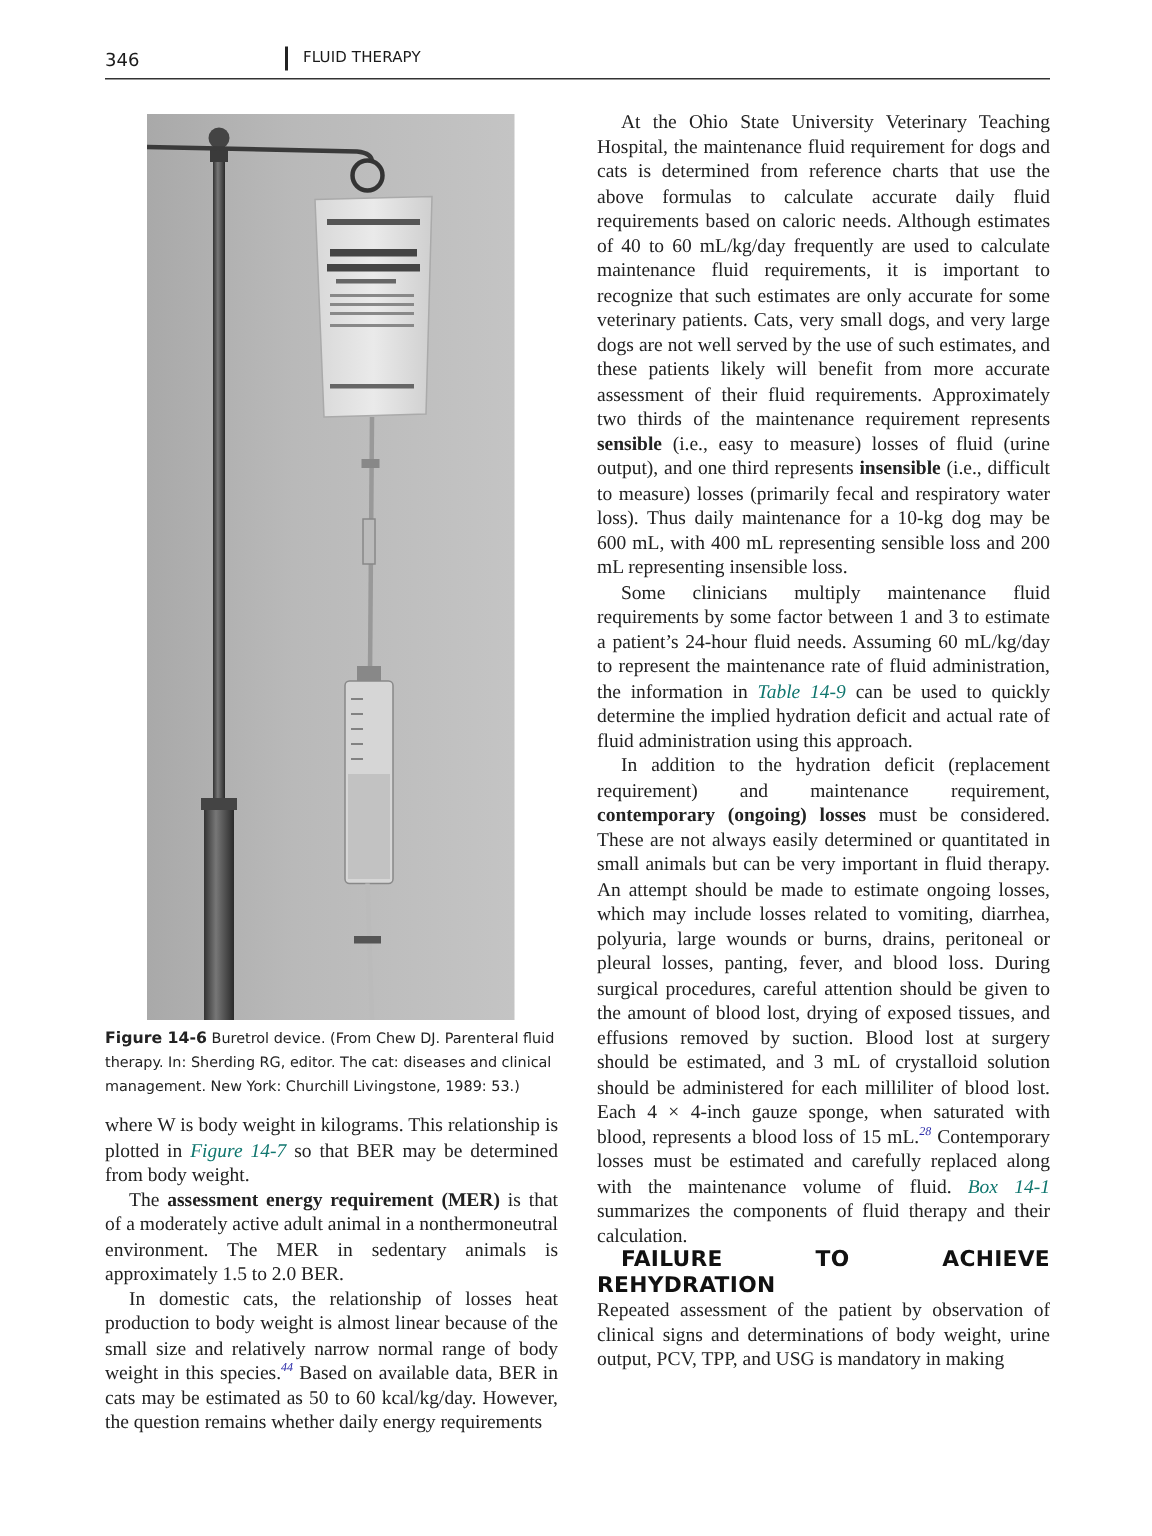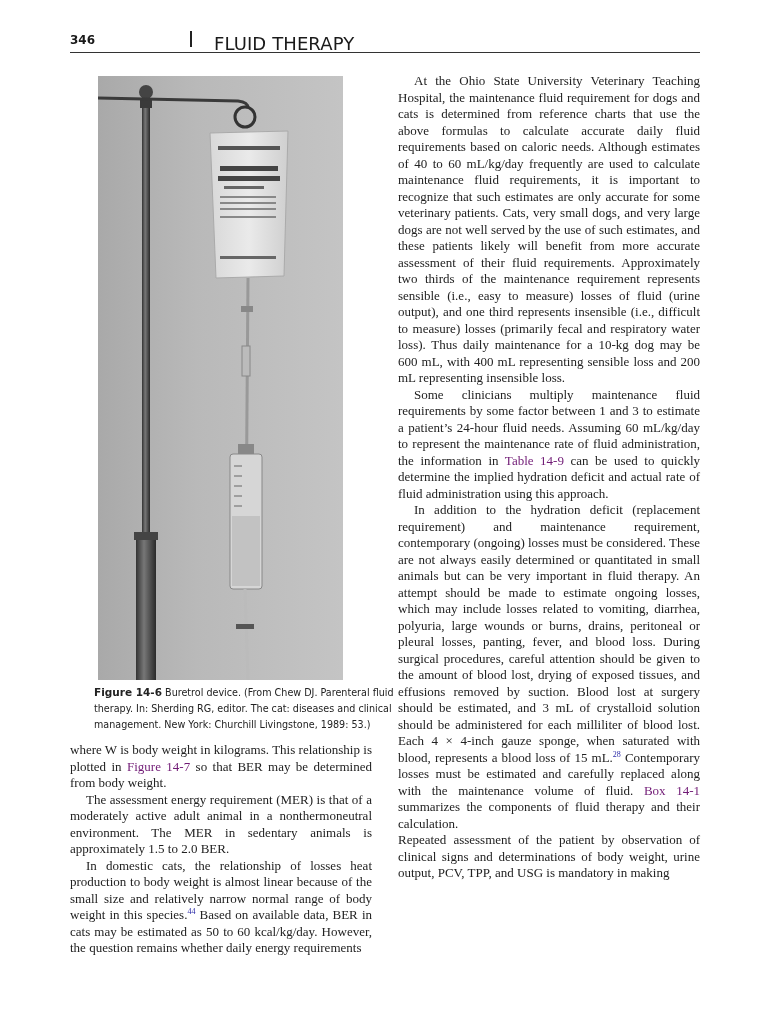--- a/index.html
+++ b/index.html
@@ -1,36 +1,36 @@
 <!DOCTYPE html>
 <html><head>
   <meta charset="utf-8">
   <style>
     html, body { margin: 0; padding: 0; background: #ffffff; }
     body { width: 768px; height: 1024px; position: relative; overflow: hidden;
            font-family: "Liberation Serif", serif; color: #1a1a1a; }
     .header { position: absolute; left: 70px; top: 30px; width: 630px; height: 22px;
               border-bottom: 1.5px solid #333; font-family: "DejaVu Sans", sans-serif; }
-    .page-num { position: absolute; left: 0; top: 3px; font-size: 12px; font-weight: bold; }
+    .page-num { position: absolute; left: 0; top: 3px; font-size: 12px; font-weight: normal; }
     .header-bar { position: absolute; left: 120px; top: 1px; width: 2px; height: 16px; background: #222; }
-    .running-title { position: absolute; left: 144px; top: 3px; font-size: 18px; letter-spacing: 0.1px; }
+    .running-title { position: absolute; left: 132px; top: 3px; font-size: 10px; letter-spacing: 0.1px; }
     .photo { position: absolute; left: 98px; top: 76px; width: 245px; height: 604px;
              background: linear-gradient(90deg, #a9a9a9 0%, #b9b9b9 40%, #c4c4c4 100%); overflow: hidden; }
     .photo svg { position: absolute; left: 0; top: 0; }
     .caption { position: absolute; left: 70px; top: 684px; width: 305px;
-               font-family: "DejaVu Sans", sans-serif; font-size: 9.6px; line-height: 16px; color: #222; margin-left: 24px; }
+               font-family: "DejaVu Sans", sans-serif; font-size: 9.6px; line-height: 16px; color: #222; }
     .caption .fig-label { font-weight: bold; font-size: 10.5px; }
     .col { position: absolute; font-size: 13px; line-height: 16.5px; text-align: justify; color: #222; }
     .col-left { left: 70px; top: 742px; width: 302px; }
     .col-right { left: 398px; top: 73px; width: 302px; }
     .col p { margin: 0; text-indent: 16px; }
     .col p.noindent { text-indent: 0; }
-    .link { color: #701a75; }
-    .sup { font-size: 8px; vertical-align: super; line-height: 0; color: #2a2aa8; }
-    b { font-weight: normal; }
+    .link { color: #0f766e; font-style: italic; }
+    .sup { font-size: 8px; vertical-align: super; line-height: 0; color: #2a2aa8; font-style: italic; }
+    b { font-weight: bold; }
     .section-heading { font-family: "DejaVu Sans", sans-serif; font-weight: bold; font-size: 14.5px;
                        margin: 12px 0 5px 0; text-indent: 0; letter-spacing: 0.2px; color: #111; }
   </style>
 </head>
 <body>
 
 <div class="header">
   <span class="page-num">346</span>
   <span class="header-bar"></span>
   <span class="running-title">FLUID THERAPY</span>
@@ -96,14 +96,15 @@
 <div class="col col-left">
   <p class="noindent"><span>where W is body weight in kilograms. This relationship is plotted in </span><span class="link">Figure 14-7</span><span> so that BER may be determined from body weight.</span></p>
   <p><span>The </span><b>assessment energy requirement (MER)</b><span> is that of a moderately active adult animal in a nonthermoneutral environment. The MER in sedentary animals is approximately 1.5 to 2.0 BER.</span></p>
   <p><span>In domestic cats, the relationship of losses heat production to body weight is almost linear because of the small size and relatively narrow normal range of body weight in this species.</span><span class="sup">44</span><span> Based on available data, BER in cats may be estimated as 50 to 60 kcal/kg/day. However, the question remains whether daily energy requirements</span></p>
 </div>
 
 <div class="col col-right">
   <p><span>At the Ohio State University Veterinary Teaching Hospital, the maintenance fluid requirement for dogs and cats is determined from reference charts that use the above formulas to calculate accurate daily fluid requirements based on caloric needs. Although estimates of 40 to 60 mL/kg/day frequently are used to calculate maintenance fluid requirements, it is important to recognize that such estimates are only accurate for some veterinary patients. Cats, very small dogs, and very large dogs are not well served by the use of such estimates, and these patients likely will benefit from more accurate assessment of their fluid requirements. Approximately two thirds of the maintenance requirement represents </span><b>sensible</b><span> (i.e., easy to measure) losses of fluid (urine output), and one third represents </span><b>insensible</b><span> (i.e., difficult to measure) losses (primarily fecal and respiratory water loss). Thus daily maintenance for a 10-kg dog may be 600 mL, with 400 mL representing sensible loss and 200 mL representing insensible loss.</span></p>
   <p><span>Some clinicians multiply maintenance fluid requirements by some factor between 1 and 3 to estimate a patient’s 24-hour fluid needs. Assuming 60 mL/kg/day to represent the maintenance rate of fluid administration, the information in </span><span class="link">Table 14-9</span><span> can be used to quickly determine the implied hydration deficit and actual rate of fluid administration using this approach.</span></p>
   <p><span>In addition to the hydration deficit (replacement requirement) and maintenance requirement, </span><b>contemporary (ongoing) losses</b><span> must be considered. These are not always easily determined or quantitated in small animals but can be very important in fluid therapy. An attempt should be made to estimate ongoing losses, which may include losses related to vomiting, diarrhea, polyuria, large wounds or burns, drains, peritoneal or pleural losses, panting, fever, and blood loss. During surgical procedures, careful attention should be given to the amount of blood lost, drying of exposed tissues, and effusions removed by suction. Blood lost at surgery should be estimated, and 3 mL of crystalloid solution should be administered for each milliliter of blood lost. Each 4 × 4-inch gauze sponge, when saturated with blood, represents a blood loss of 15 mL.</span><span class="sup">28</span><span> Contemporary losses must be estimated and carefully replaced along with the maintenance volume of fluid. </span><span class="link">Box 14-1</span><span> summarizes the components of fluid therapy and their calculation.</span></p>
+  <p class="section-heading">FAILURE TO ACHIEVE REHYDRATION</p>
   <p class="noindent">Repeated assessment of the patient by observation of clinical signs and determinations of body weight, urine output, PCV, TPP, and USG is mandatory in making</p>
 </div>
 
 </body></html>

